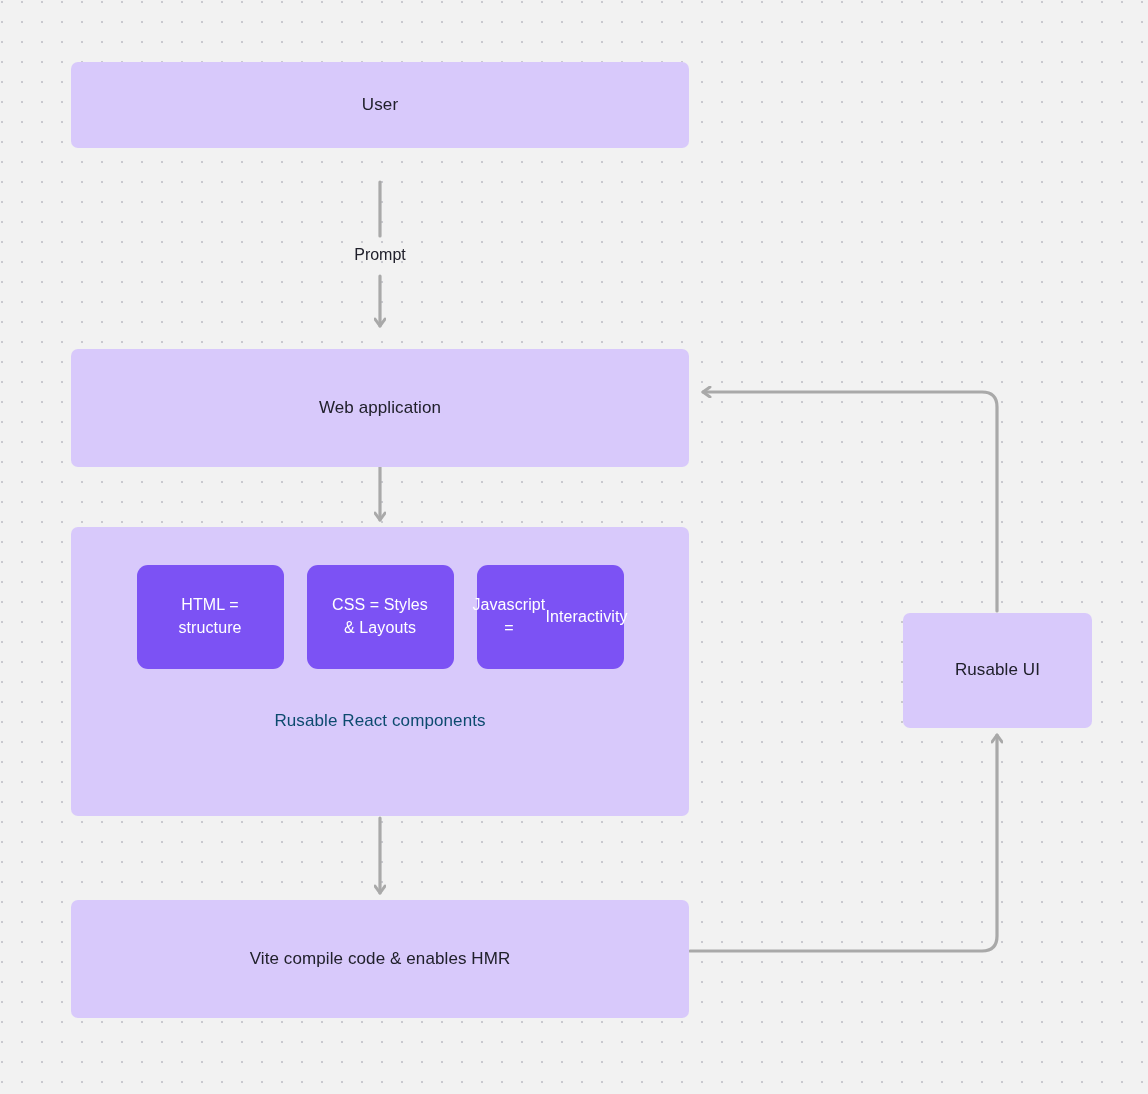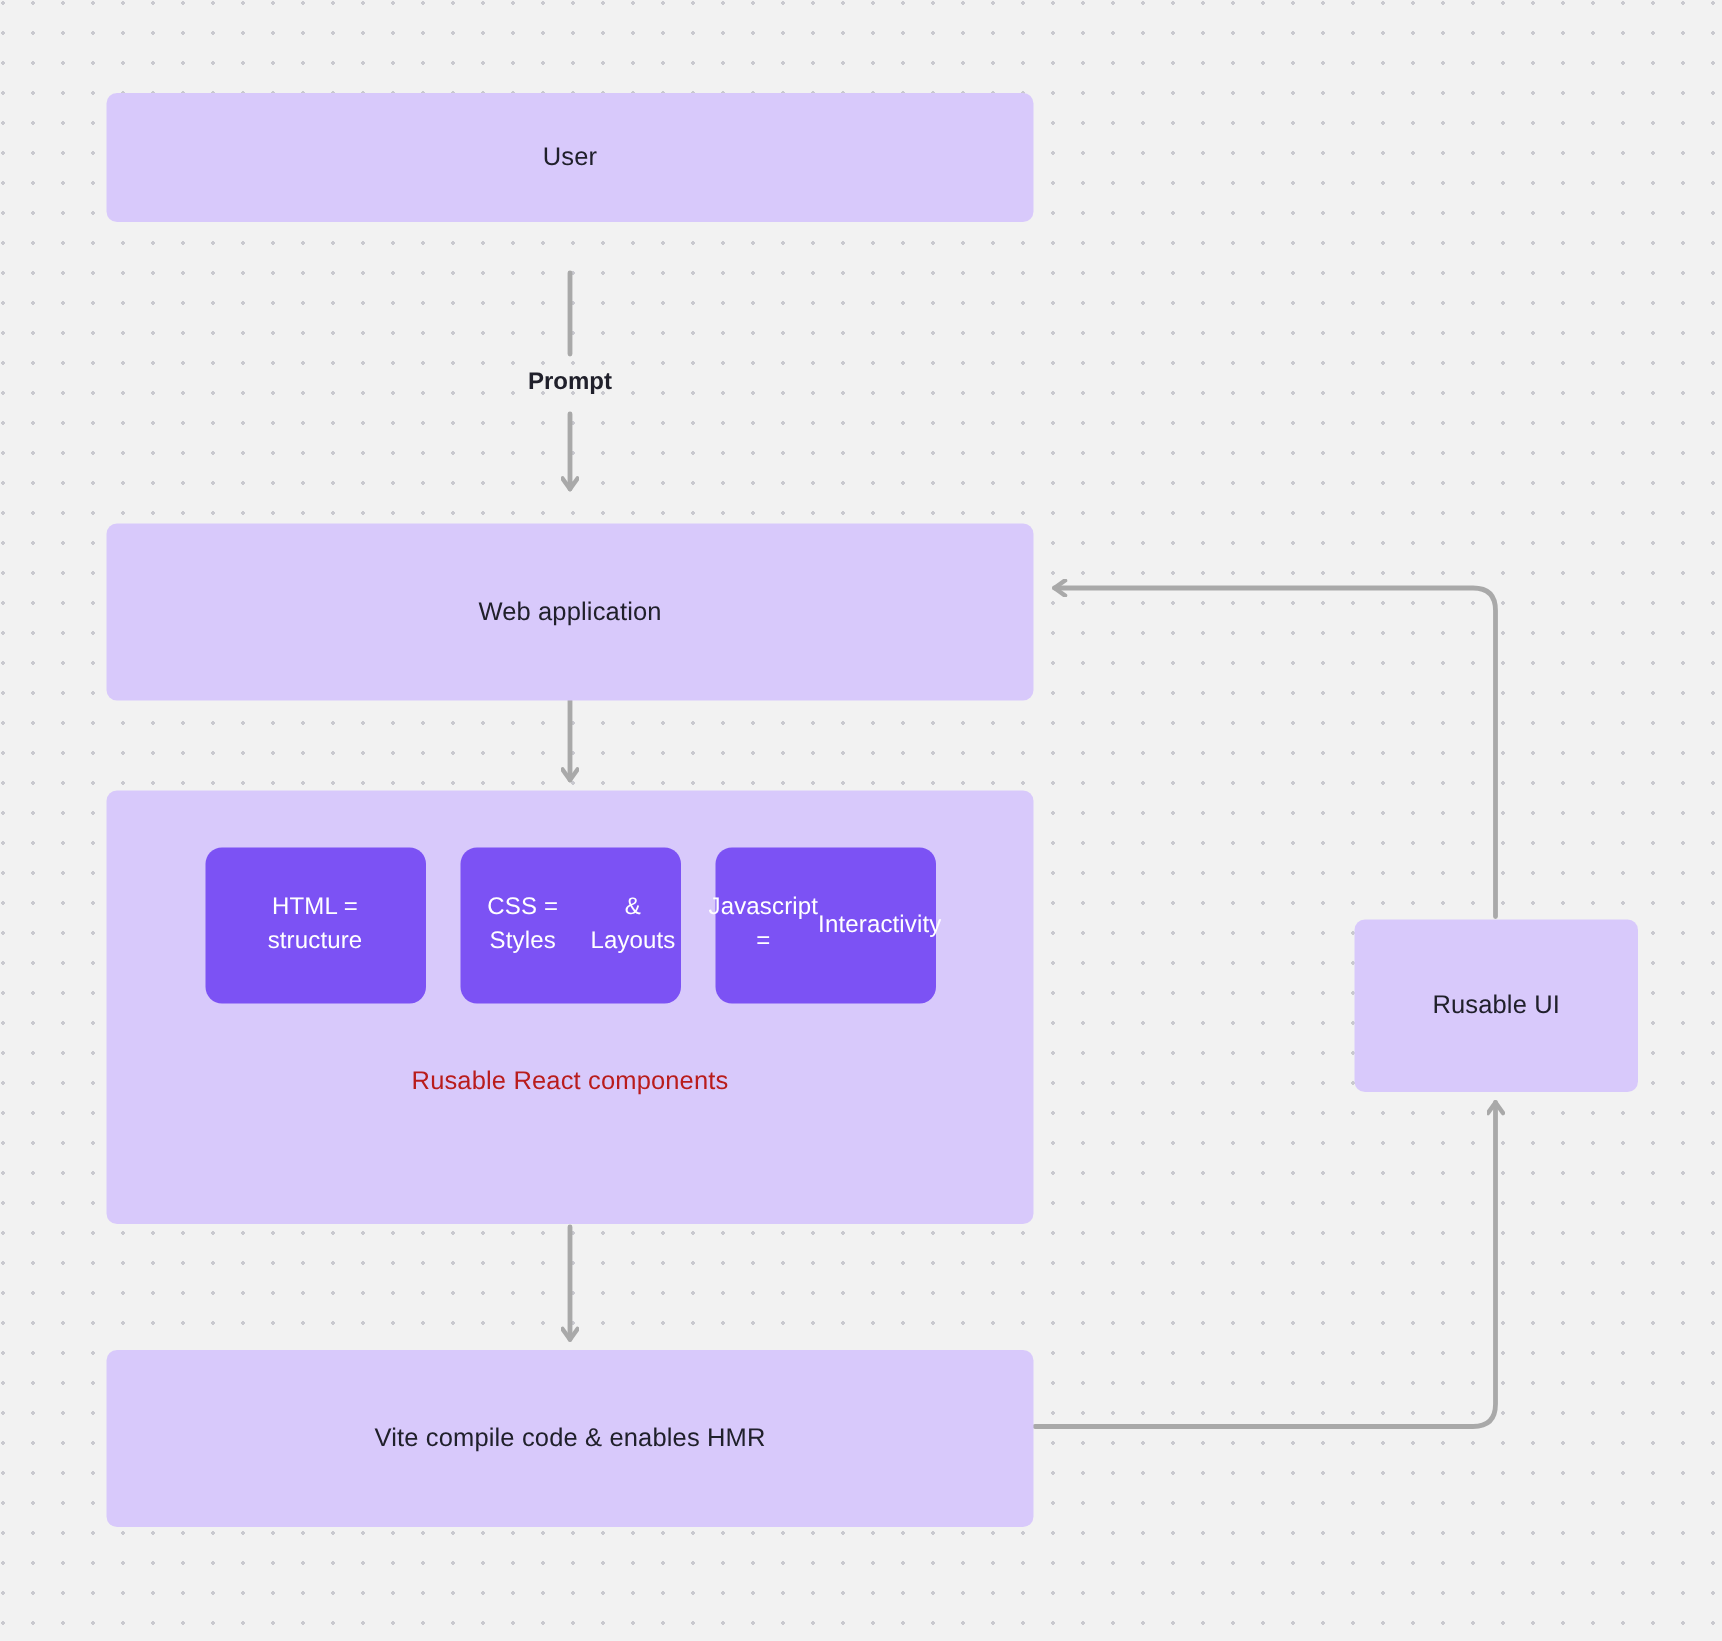--- a/index.html
+++ b/index.html
@@ -81,32 +81,31 @@
   }
   .chip { width: 147px; height: 104px; }
 
   .group-caption {
     position: absolute;
     left: 0;
     top: 183px;
     width: 618px;
     text-align: center;
     font-size: 17px;
-    color: #b91c1c;
+    color: #0c4a6e;
     letter-spacing: 0.1px;
   }
 
   
   .edge-label {
     position: absolute;
     font-size: 16px;
     color: #20202b;
     background: transparent;
     white-space: nowrap;
-    font-weight: bold;
   }
   #label-prompt {
     left: 344px;
     top: 246px;
     width: 72px;
     text-align: center;
   }
 </style>
 </head>
 <body>
@@ -142,21 +141,21 @@
     <span>Web application</span>
   </div>
 
   <div class="node node-lavender" id="node-components">
 
     <div class="chips">
       <div class="node node-violet chip" style="position:relative;left:auto;top:auto;flex-direction:column;">
         <span>HTML =</span>
         <span>structure</span>
       </div>
-      <div class="node node-violet chip" style="position:relative;left:auto;top:auto;flex-direction:row;">
+      <div class="node node-violet chip" style="position:relative;left:auto;top:auto;flex-direction:column;">
         <span>CSS = Styles</span>
         <span>&amp; Layouts</span>
       </div>
       <div class="node node-violet chip" style="position:relative;left:auto;top:auto;flex-direction:row;">
         <span>Javascript =</span>
         <span>Interactivity</span>
       </div>
     </div>
 
     <div class="group-caption">Rusable React components</div>

